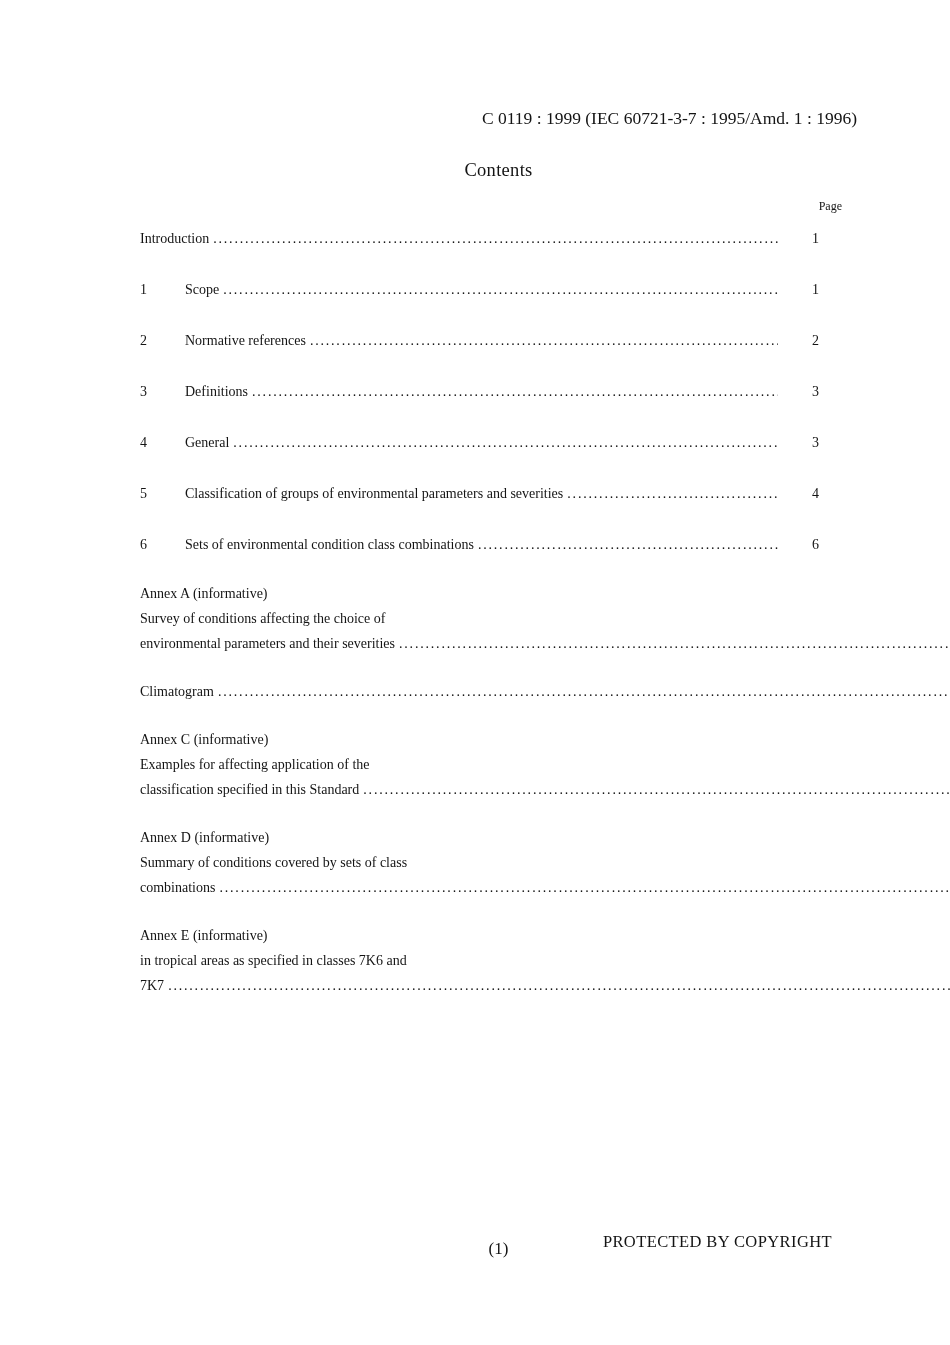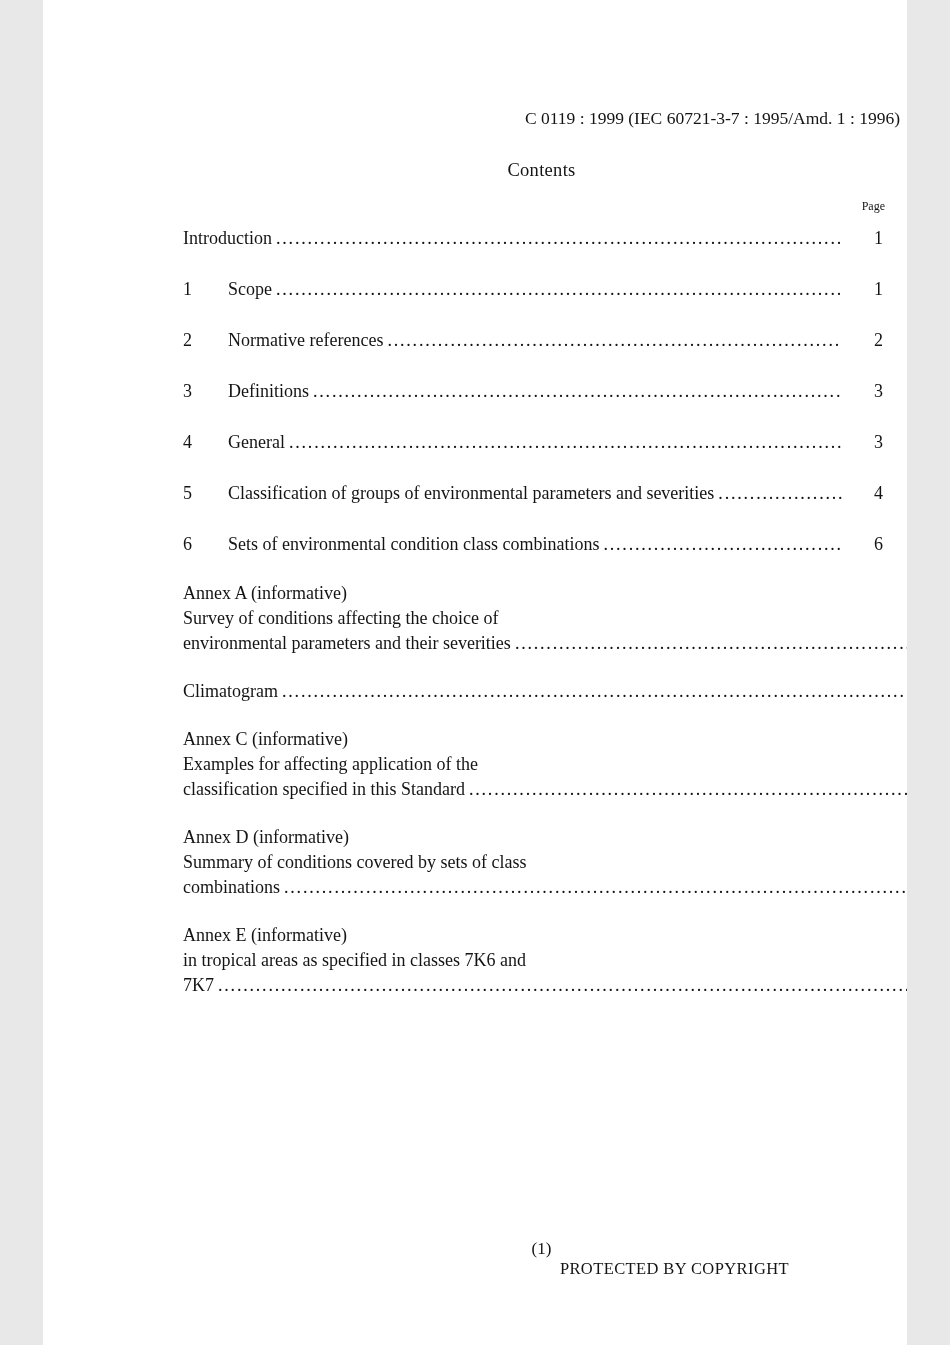--- a/index.html
+++ b/index.html
@@ -2,21 +2,21 @@
 <html><head>
 <meta charset="utf-8">
 <style>
   html, body {
     margin: 0;
     padding: 0;
     background: #e8e8e8;
   }
   .page {
     position: relative;
-    width: 864px;
+    width: 950px;
     height: 1345px;
     background: #ffffff;
     font-family: "Liberation Serif", "DejaVu Serif", serif;
     color: #141414;
     overflow: hidden;
     margin: 0 auto;
   }
   .content {
     position: absolute;
     left: 140px;
@@ -39,22 +39,22 @@
     letter-spacing: 0.3px;
   }
   .page-label {
     margin-top: 11px;
     margin-right: 15px; 
     text-align: right;
     font-size: 12px;
     line-height: 25px;
   }
   .toc, .annexes {
-    margin-right: 17px; 
-    font-size: 18px;
+    margin-right: 38px; 
+    font-size: 14px;
     line-height: 25px;
   }
   .toc-row {
     display: flex;
     align-items: baseline;
     margin-top: 26px;
   }
   .toc-row.first {
     margin-top: 7px;
   }
@@ -112,21 +112,21 @@
     position: absolute;
     left: 140px;
     width: 717px;
     top: 1236px;
     text-align: center;
     font-size: 17px;
     line-height: 25px;
   }
   .copyright {
     position: absolute;
-    top: 1259px;
+    top: 1232px;
     right: 118px;
     font-size: 16.5px;
     line-height: 20px;
     letter-spacing: 0.4px;
     white-space: nowrap;
   }
 </style>
 </head>
 <body>
 

